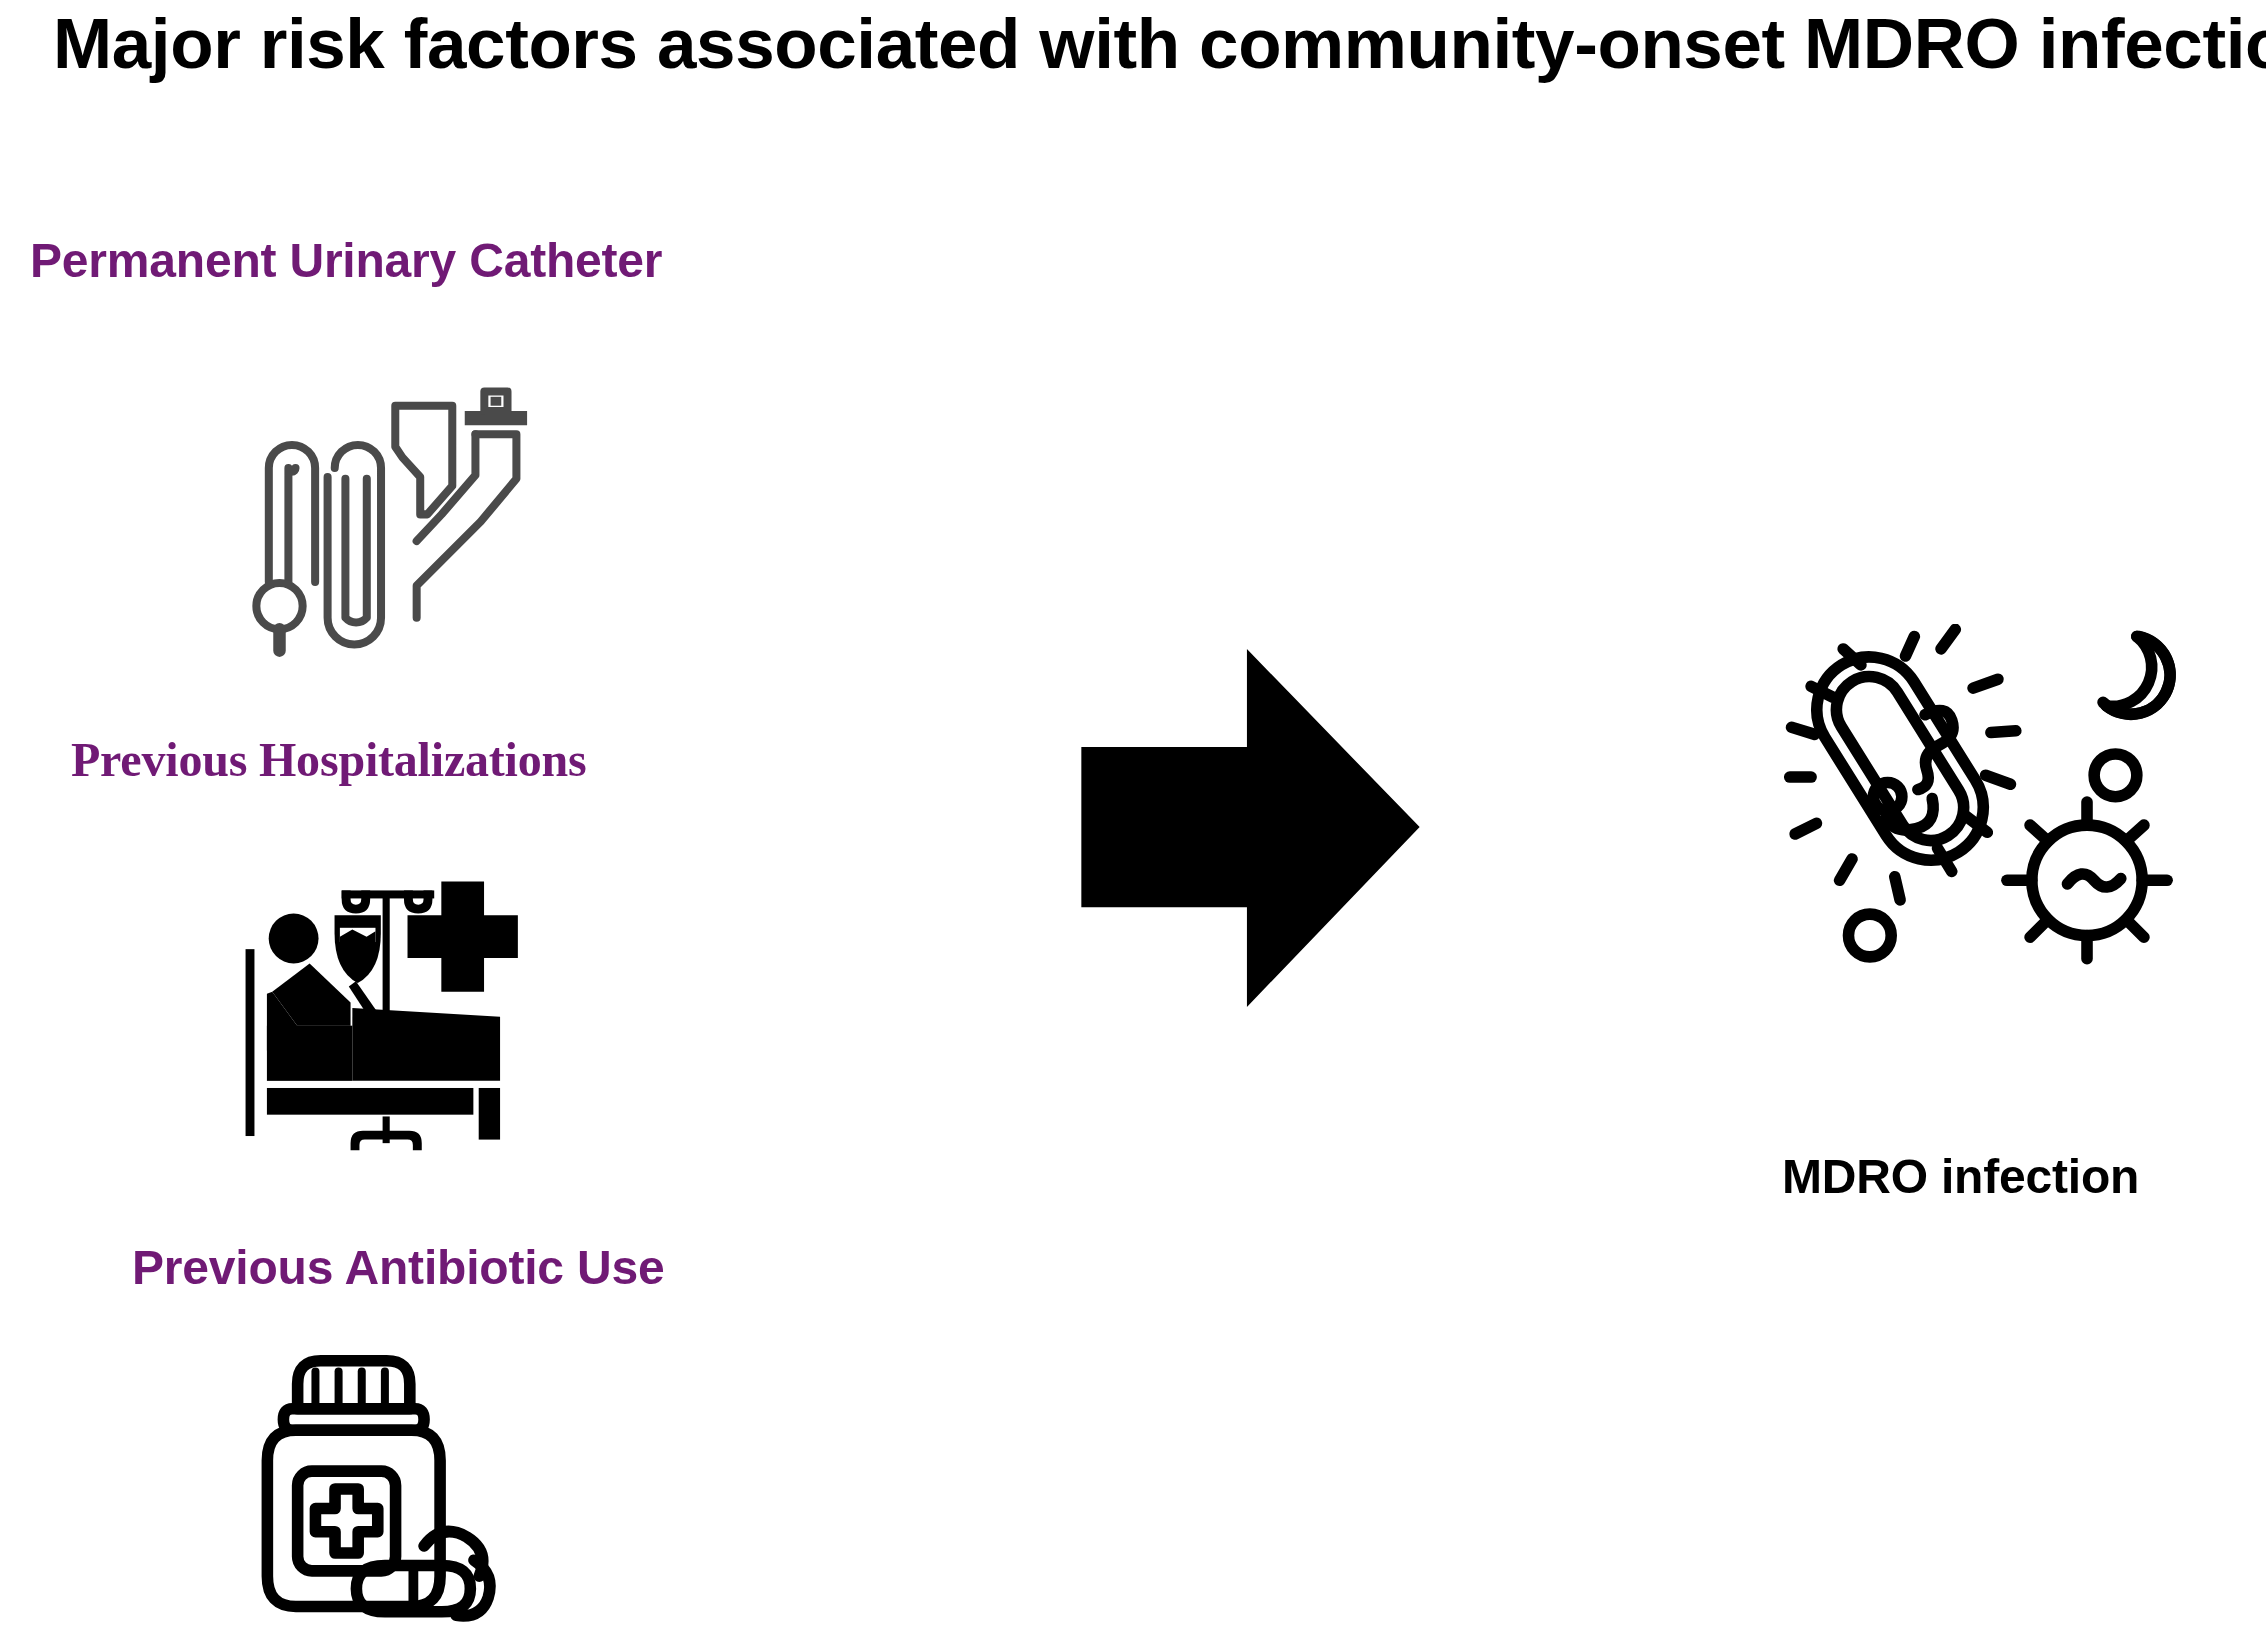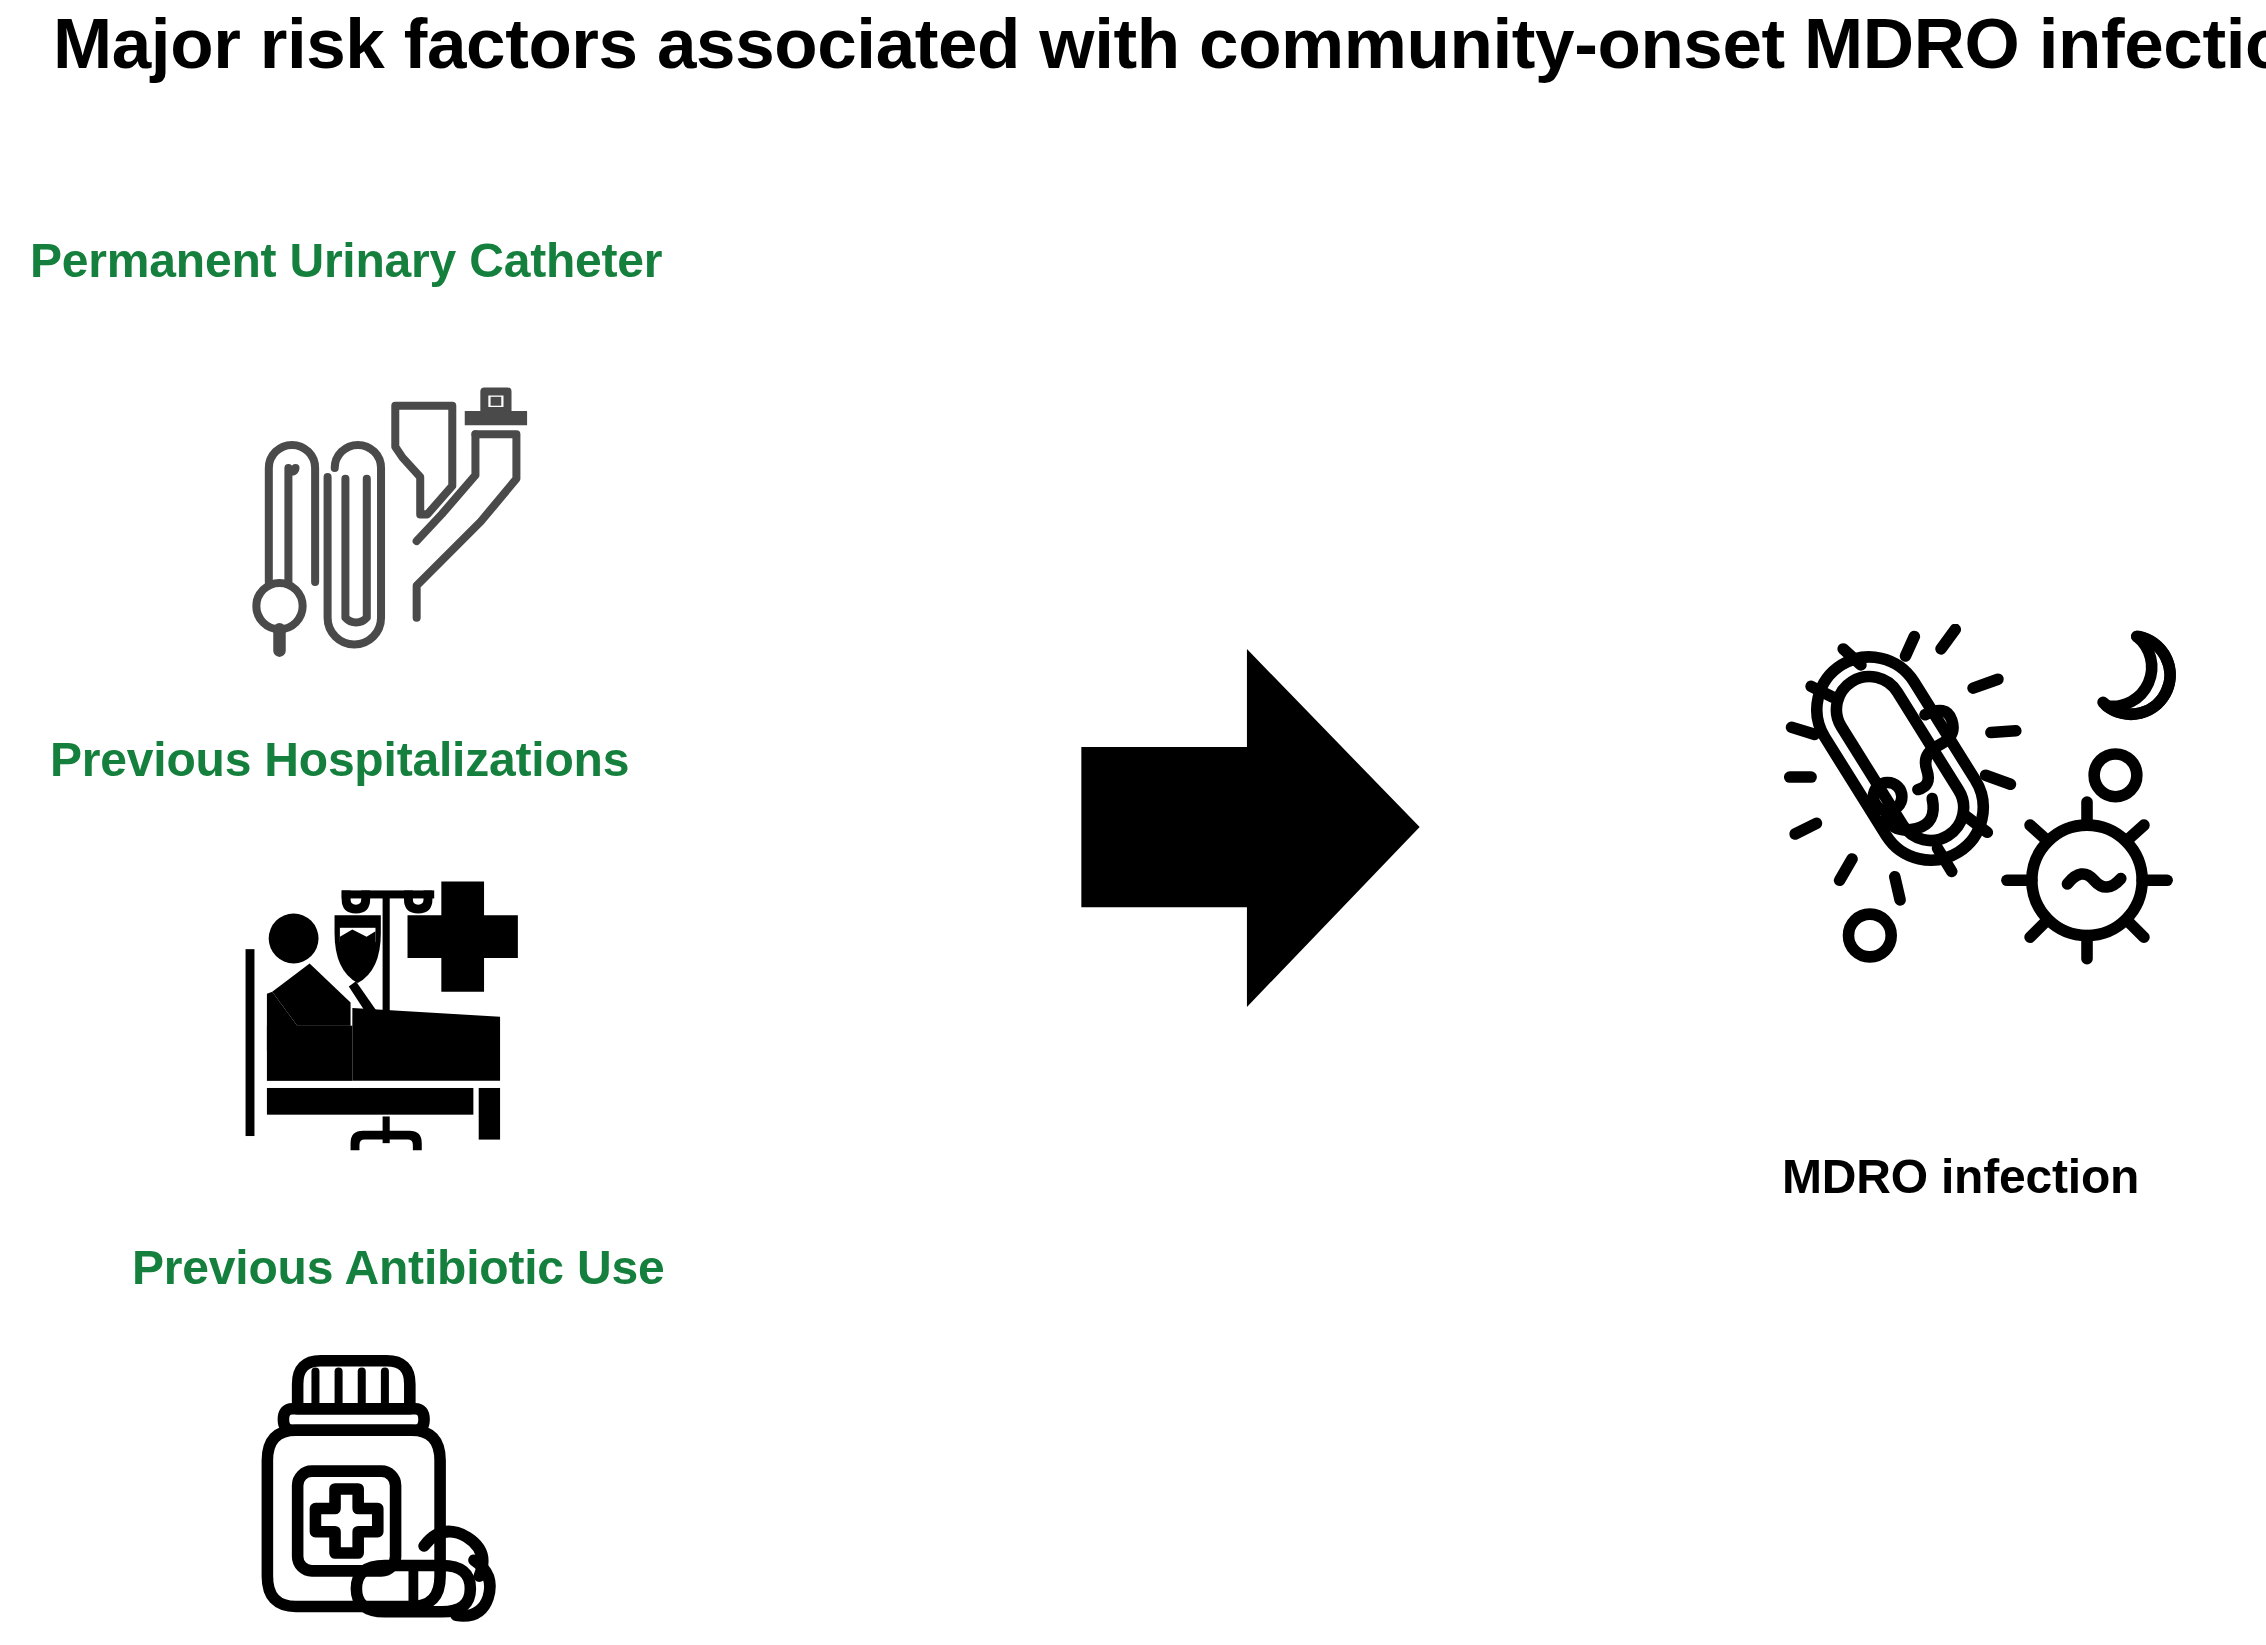--- a/index.html
+++ b/index.html
@@ -32,26 +32,26 @@
     white-space: nowrap;
     text-align: center;
     line-height: 1.05;
   }
 
   
   .factor-label {
     position: absolute;
     font-size: 48px;
     font-weight: bold;
-    color: #15803d;
+    color: #701a75;
     white-space: nowrap;
     letter-spacing: -0.2px;
   }
   .lbl-catheter   { left: 30px;  top: 233px;  }
-  .lbl-hosp       { left: 50px;  top: 732px;  }
+  .lbl-hosp       { left: 71px;  top: 732px; font-family: Liberation Serif, serif;  }
   .lbl-abx        { left: 84px;  top: 1240px; margin-left: 48px; }
 
   
   .outcome-label {
     position: absolute;
     left: 1782px;
     top: 1107px;
     font-size: 48px;
     font-weight: bold;
     color: #000000;

